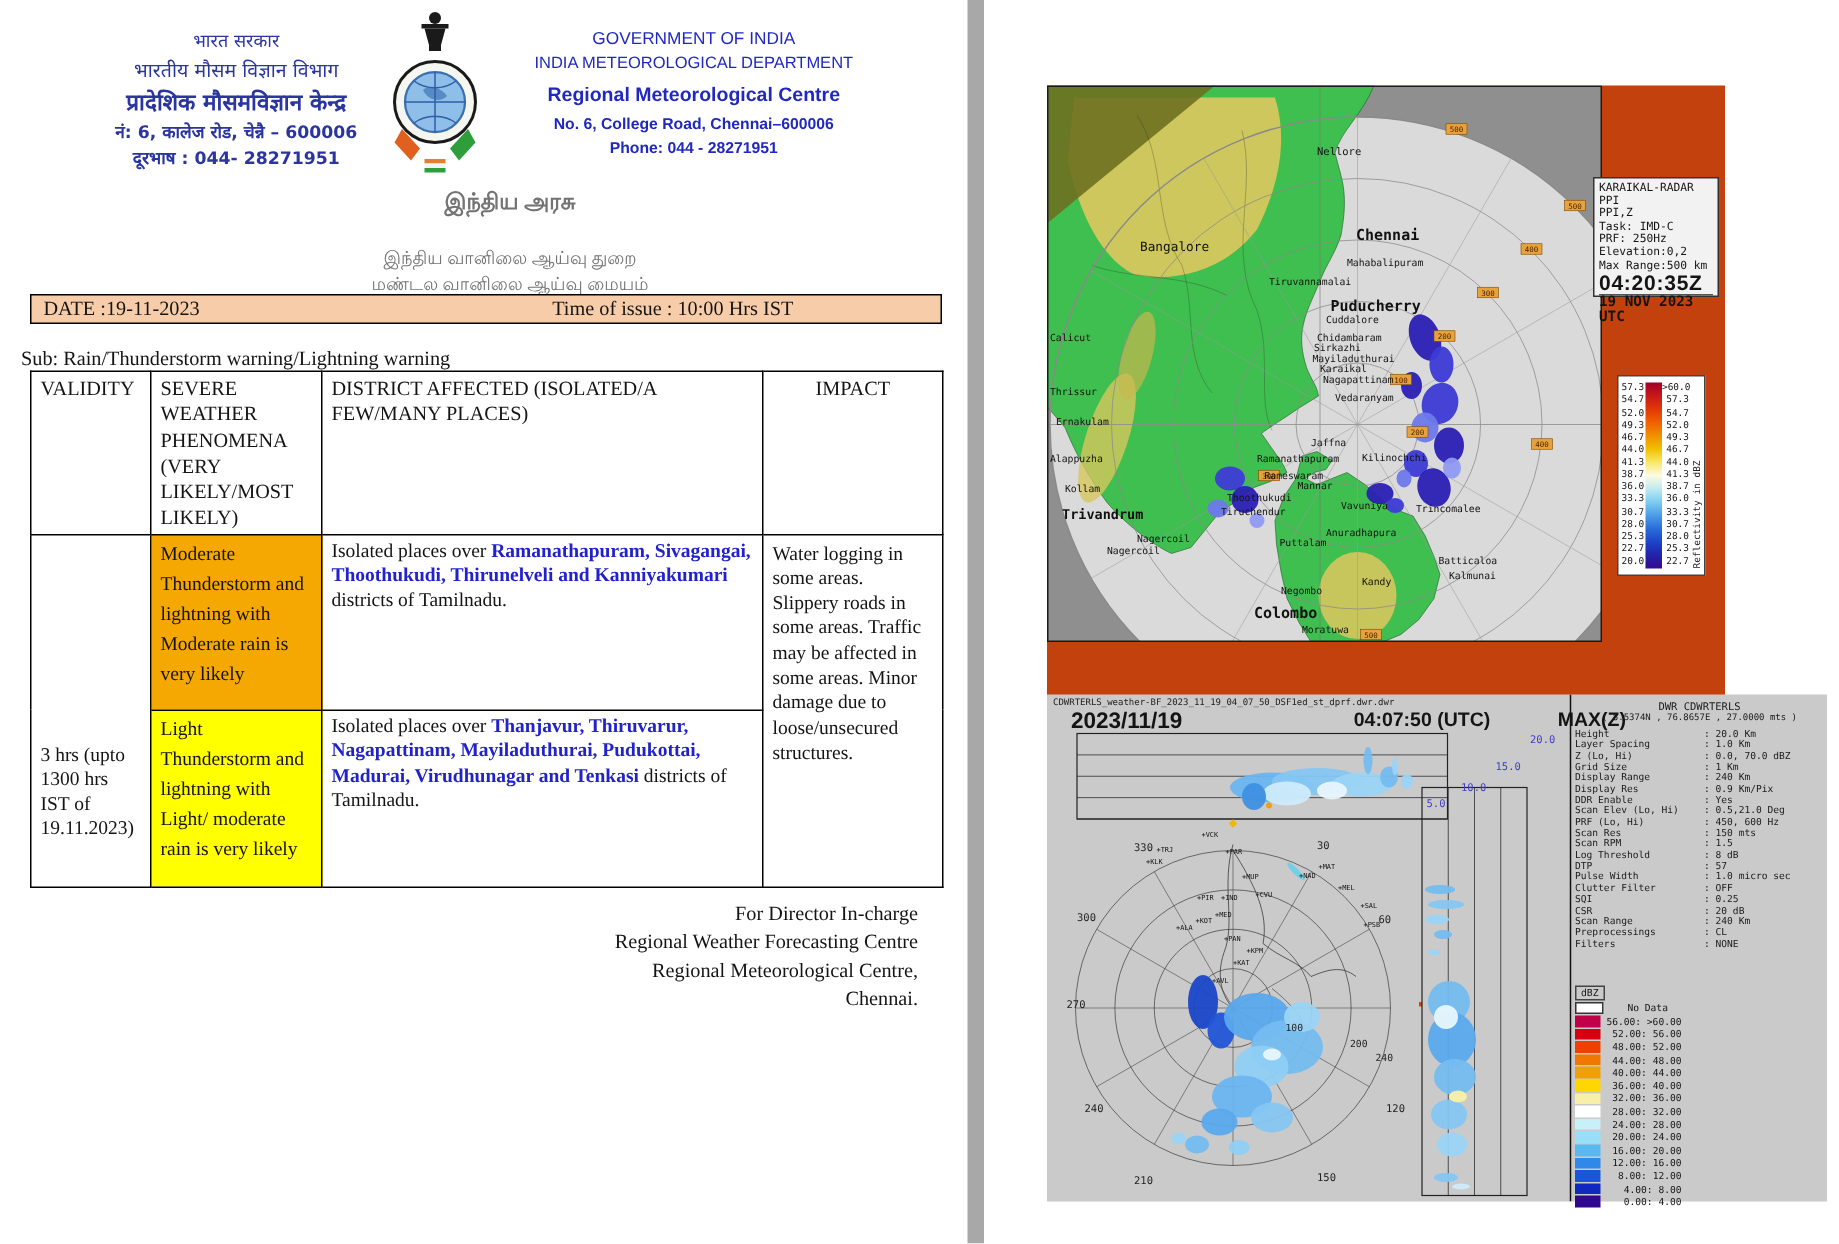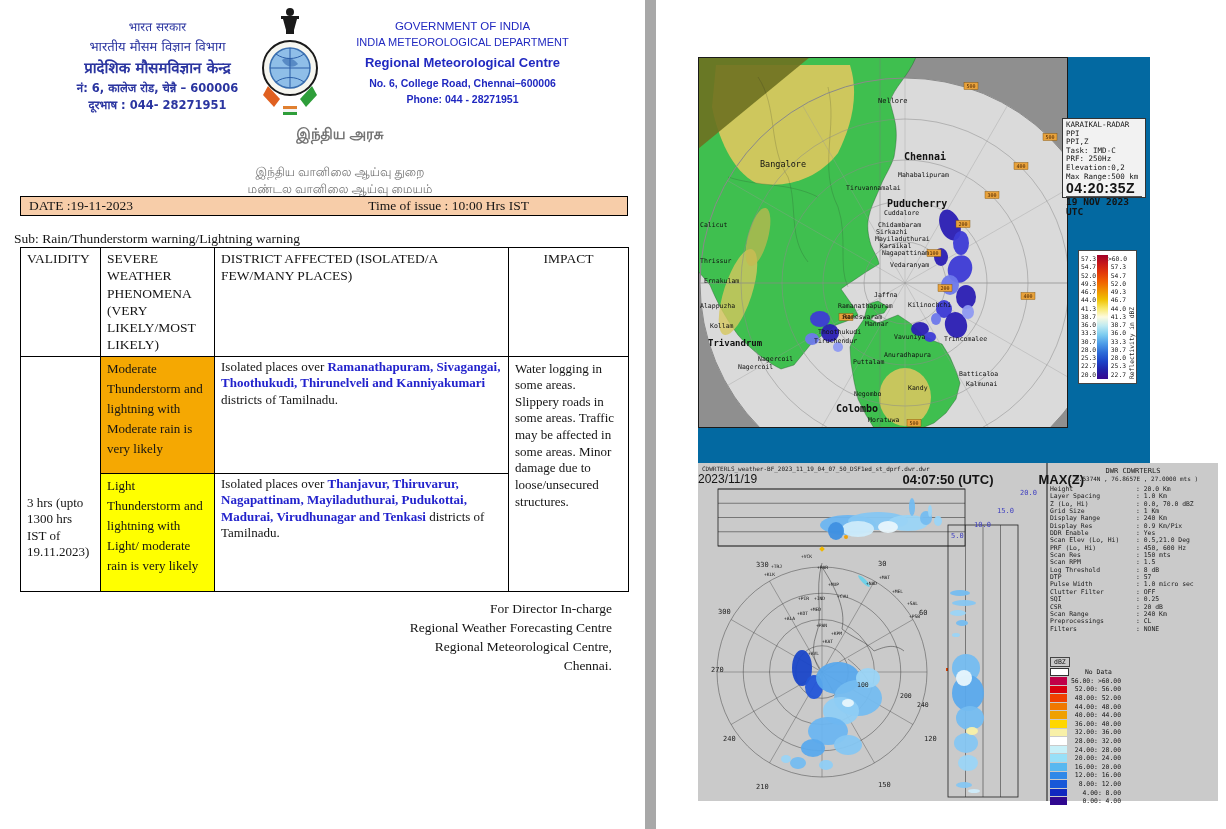--- a/index.html
+++ b/index.html
@@ -41,35 +41,35 @@
   .phen-cell{line-height:1.55 !important;margin-top:16px;}
   .district-names{color:#2222CC;font-weight:bold;}
   #signature{left:0px;top:599px;width:612px;text-align:right;font-size:13.5px;line-height:19px;}
   
   #logo{left:260px;top:6px;width:60px;height:116px;}
   
   #divider{left:645px;top:0;width:11px;height:829px;background:#A8A8A8;}
   
   .mono{font-family:"DejaVu Sans Mono",monospace;}
   
-  #radar-top{left:698px;top:57px;width:452px;height:454px;background:#0369a1;}
+  #radar-top{left:698px;top:57px;width:452px;height:454px;background:#c2410c;}
   #radar-info{left:364px;top:61px;width:84px;height:80px;background:#F2F2F2;border:1px solid #333;
       font-family:"DejaVu Sans Mono",monospace;font-size:7.5px;line-height:8.6px;padding:2px 3px;box-sizing:border-box;}
   #radar-info .big-time{font-family:"Liberation Sans",sans-serif;font-weight:bold;font-size:14px;line-height:15px;letter-spacing:.5px;}
   #radar-info .utc{font-size:9.5px;line-height:10px;border-top:1px solid #555;font-weight:bold;}
   #colorbar{left:380px;top:193px;width:59px;height:134px;background:#fff;border:1px solid #444;
       display:flex;padding:4px 1px 4px 2px;box-sizing:border-box;font-family:"DejaVu Sans Mono",monospace;}
   .cb-col{display:flex;flex-direction:column;width:19px;}
   .cb-num{font-size:6.3px;line-height:8.27px;text-align:right;padding-right:1px;white-space:nowrap;}
   #colorbar-gradient{width:13px;height:124px;}
   #cb-title{writing-mode:vertical-rl;transform:rotate(180deg);font-size:6.3px;margin-left:1px;color:#222;}
   
   #radar-bottom{left:698px;top:463px;width:520px;height:338px;background:#CACACA;}
   #bt-filename{left:4px;top:2px;font-size:6px;color:#222;}
-  #bt-date{left:0;top:9px;font-size:12px;font-weight:normal;font-family:"Liberation Sans",sans-serif;}
+  #bt-date{left:16px;top:9px;font-size:15px;font-weight:bold;font-family:"Liberation Sans",sans-serif;}
   #bt-time{left:170px;top:9px;width:160px;text-align:center;font-size:13px;font-weight:bold;font-family:"Liberation Sans",sans-serif;}
   #bt-prod{left:330px;top:9px;width:56px;text-align:right;font-size:13px;font-weight:bold;font-family:"Liberation Sans",sans-serif;}
   #radar-params{left:352px;top:4px;width:166px;font-family:"DejaVu Sans Mono",monospace;color:#1a1a1a;}
   #param-header{font-size:7px;text-align:center;}
   #param-coords{font-size:6px;text-align:center;margin-bottom:4px;white-space:nowrap;}
   .param-row{display:flex;font-size:6.4px;line-height:7.35px;white-space:nowrap;}
   .param-label{width:86px;}
   #radar-legend{left:352px;top:186px;font-family:"DejaVu Sans Mono",monospace;}
   .leg-title{display:inline-block;font-size:6.5px;border:1px solid #444;padding:0 3px;background:#CACACA;margin-bottom:0px;}
   .leg-row{display:flex;align-items:center;height:8.6px;}

